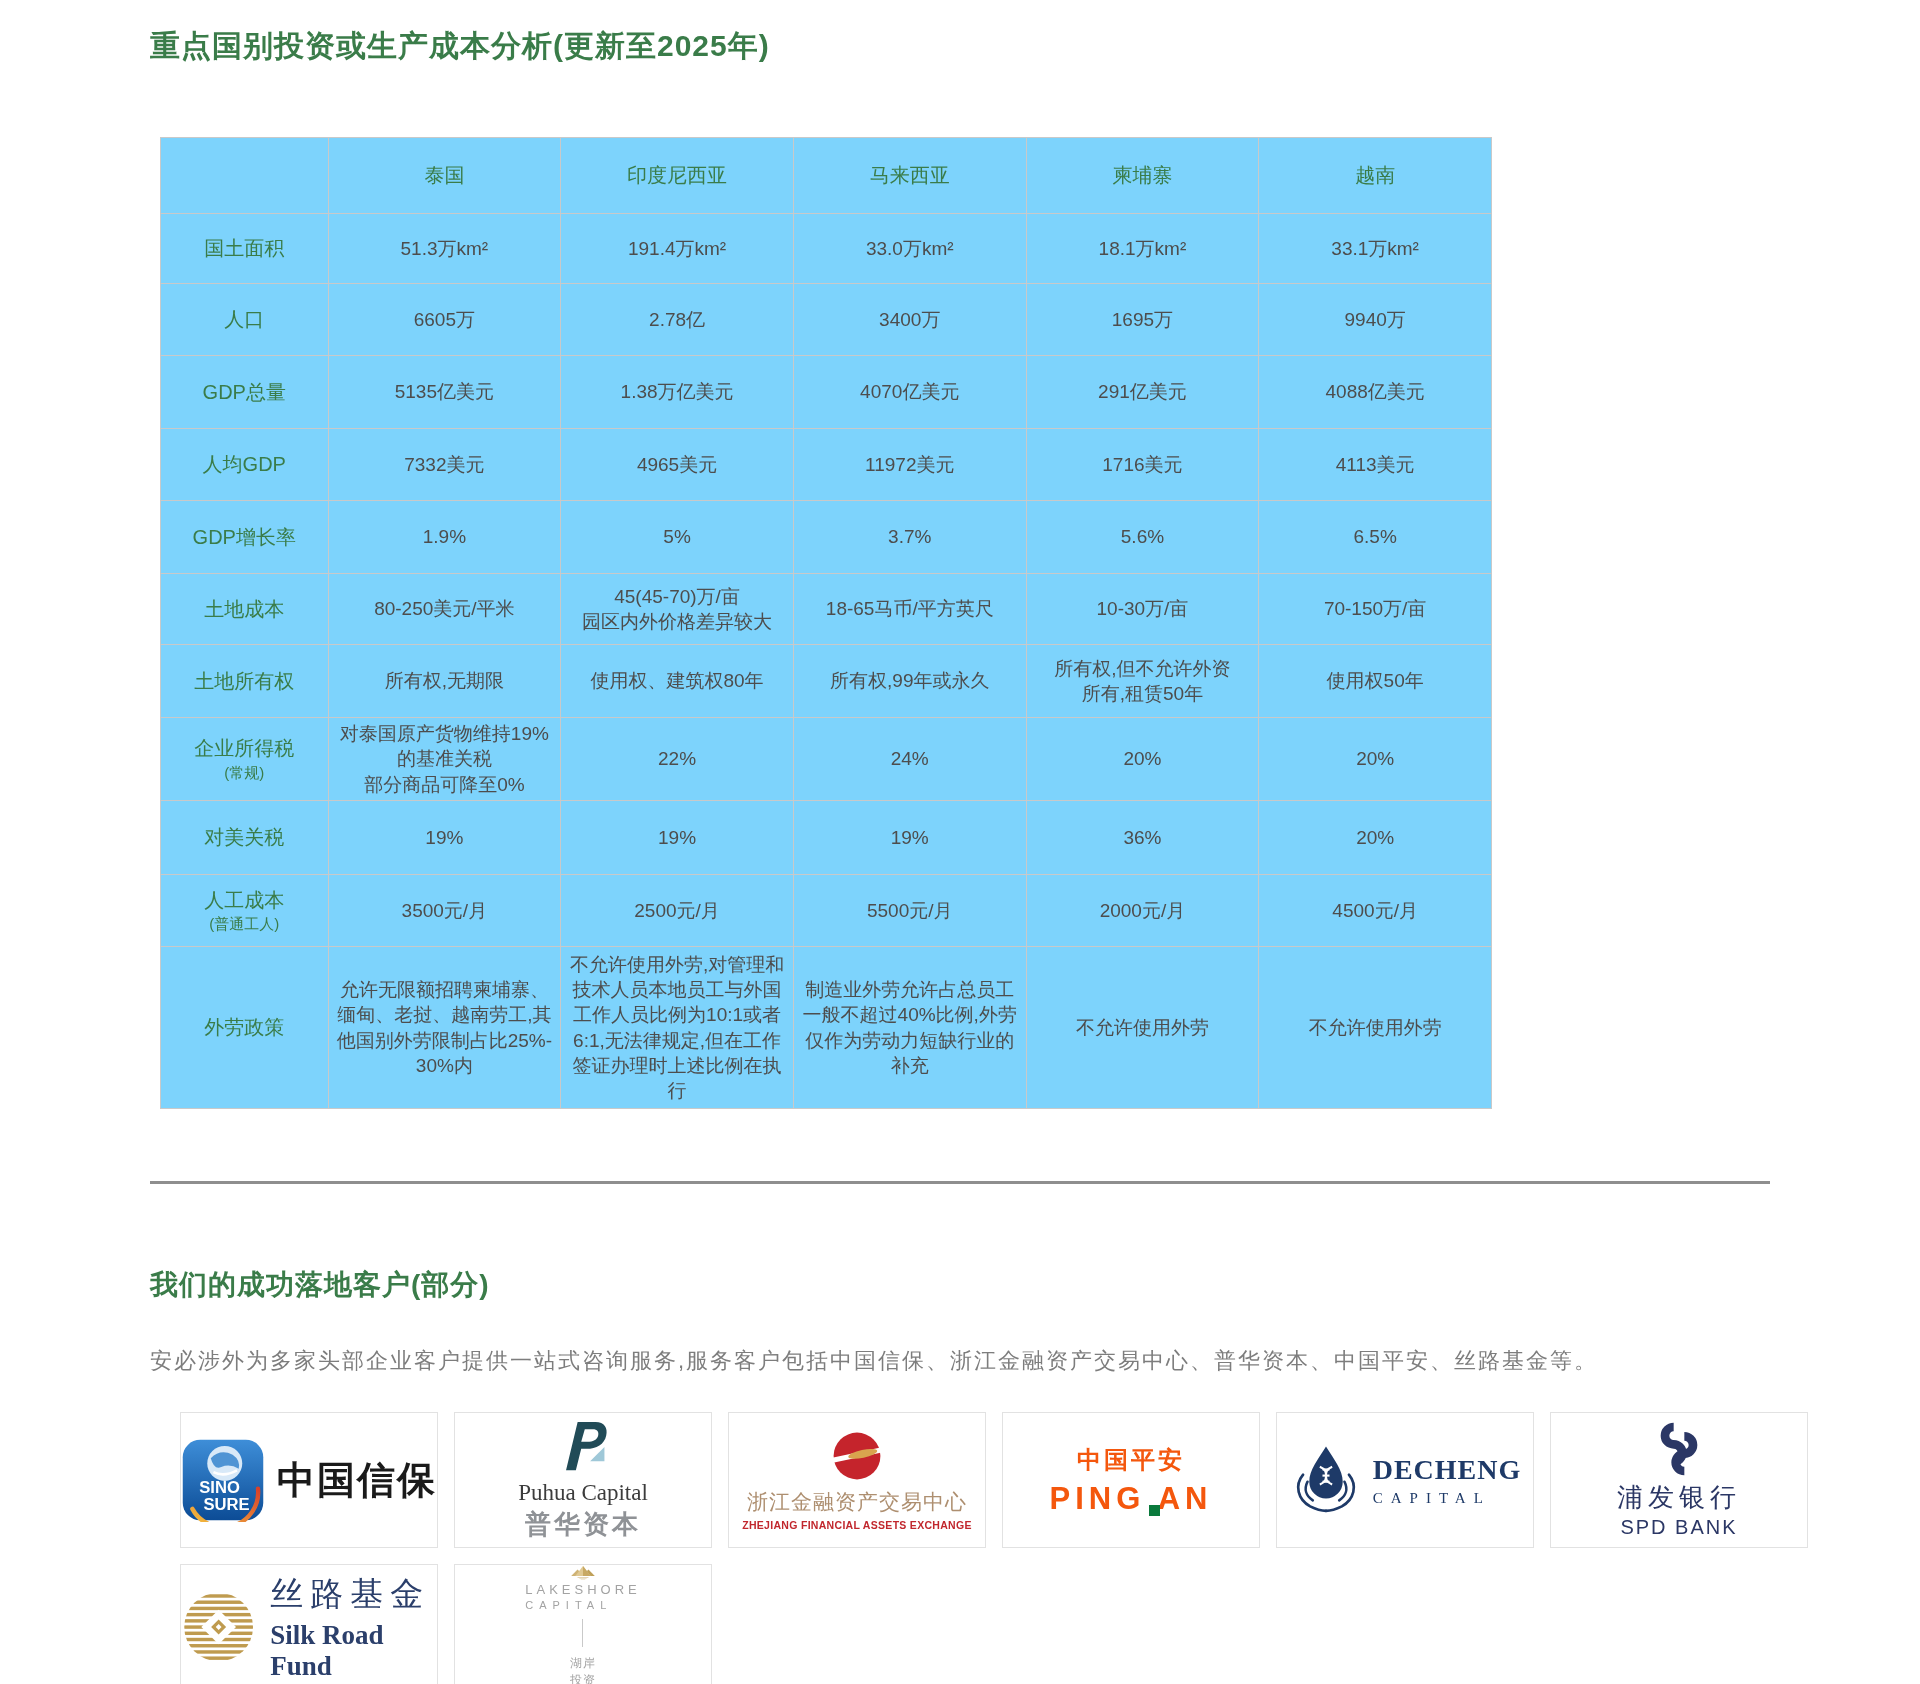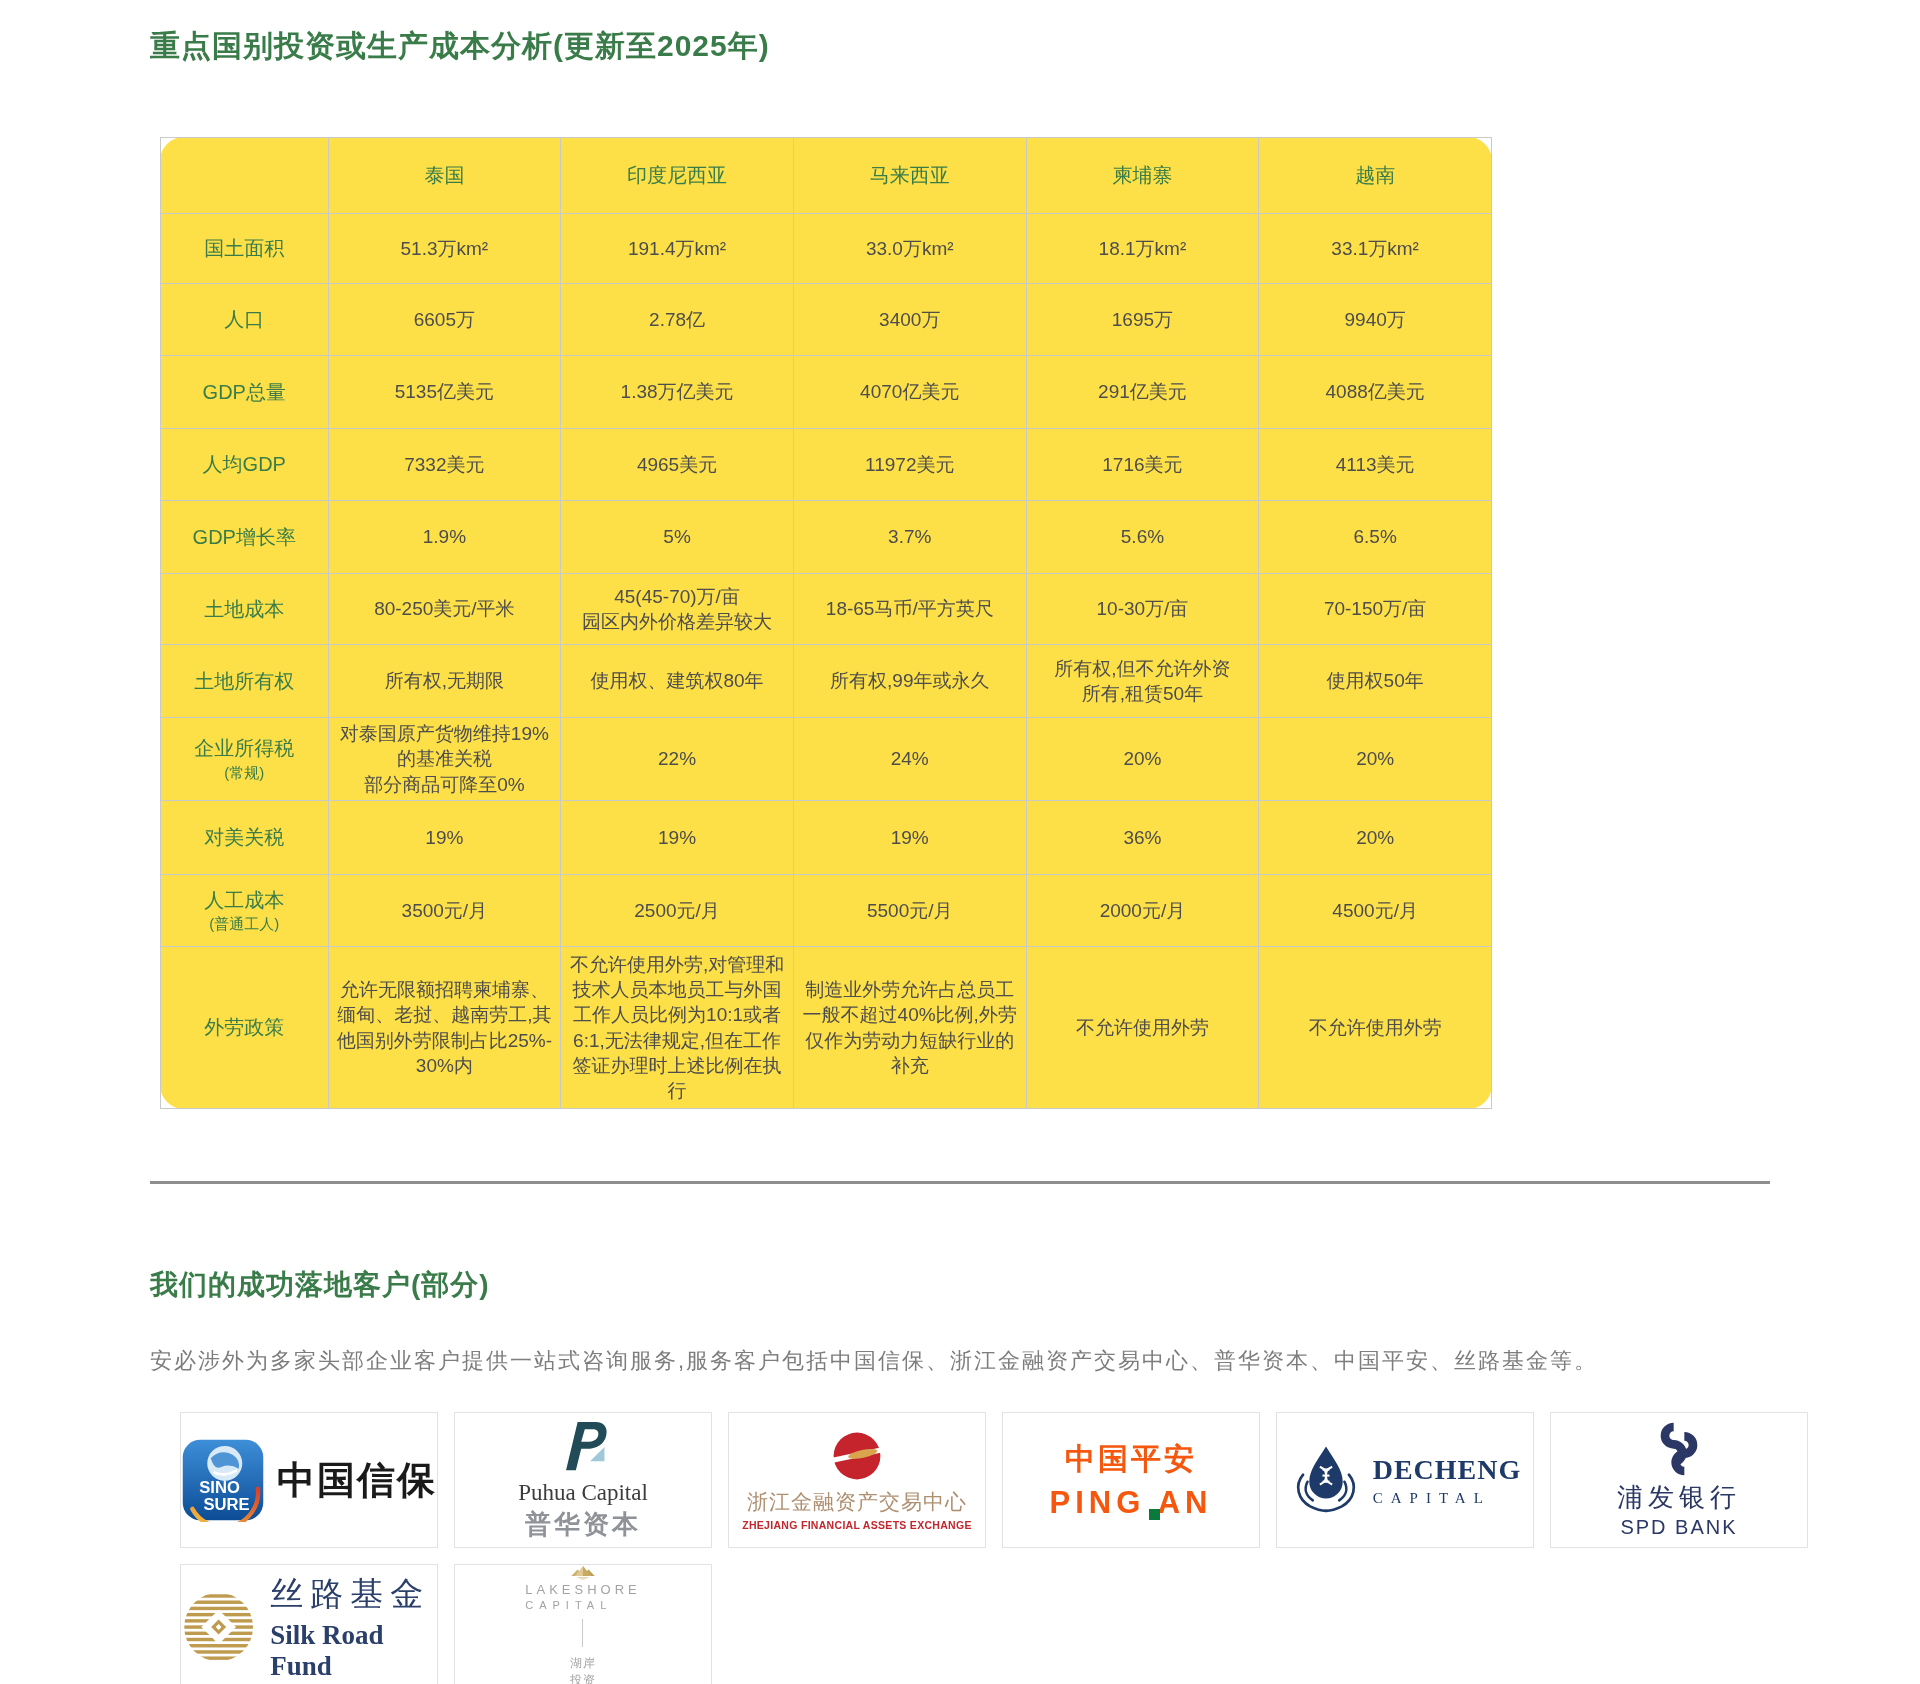--- a/index.html
+++ b/index.html
@@ -10,22 +10,21 @@
   }
   
   .page-title {
     position:absolute; left:150px; top:26px;
     font-size:30px; color:#3a7c49; letter-spacing:1px;
   }
   
   table.cmp {
     position:absolute; left:160px; top:137px;
     width:1332px; border-collapse:collapse; table-layout:fixed;
-    background:#fde047;
-    border-radius:24px;
+    background:#7dd3fc;
   }
   table.cmp col.c0 { width:162px; }
   table.cmp col.cc { width:225px; }
   table.cmp td {
     border:1px solid #c9c9c9; text-align:center; vertical-align:middle;
     font-size:19px; color:#4d4d4d; padding:2px 4px; line-height:1.32;
     white-space:pre-line; word-break:break-all;
   }
   table.cmp td.hd { color:#3a7c49; font-size:20px; }
   table.cmp td.lbl { color:#3a7c49; font-size:20px; white-space:normal; }
@@ -57,21 +56,21 @@
   
   .sino-name { font-size:38px; font-weight:bold; color:#1a1a1a; letter-spacing:2px; margin-left:12px; }
   .sino-badge-txt { font-family:"Liberation Sans",sans-serif; font-weight:bold; }
   
   .zfae-cn { font-size:21px; color:#ae8f70; letter-spacing:1px; margin-top:6px; }
   .zfae-en { font-size:10.5px; font-weight:bold; color:#c1272d; margin-top:3px; letter-spacing:0.3px; }
   
   .puhua-en { font-family:"Liberation Serif",serif; font-size:23px; color:#3c3c3c; margin-top:5px; }
   .puhua-cn { font-size:26px; font-weight:bold; color:#8f9296; letter-spacing:3px; margin-top:1px; }
   
-  .pa-cn { font-size:30px; font-weight:bold; color:#f4570d; letter-spacing:3px; }
+  .pa-cn { font-size:24px; font-weight:bold; color:#f4570d; letter-spacing:3px; }
   .pa-en { position:relative; font-size:31px; font-weight:bold; color:#f4570d; letter-spacing:5px; margin-top:5px; }
   .pa-dot { position:absolute; left:61%; bottom:1px; width:11px; height:11px; background:#0a7a3c; }
   
   .dc-text { margin-left:10px; }
   .dc-1 { font-family:"Liberation Serif",serif; font-size:28px; font-weight:bold; color:#1e3a68; letter-spacing:1px; }
   .dc-2 { font-family:"Liberation Serif",serif; font-size:15px; color:#1e3a68; letter-spacing:8px; margin-top:4px; }
   
   .spd-cn { font-size:26px; color:#2b3765; letter-spacing:5px; margin-top:3px; }
   .spd-en { font-size:20px; color:#2b3765; letter-spacing:2px; margin-top:1px; }
   

